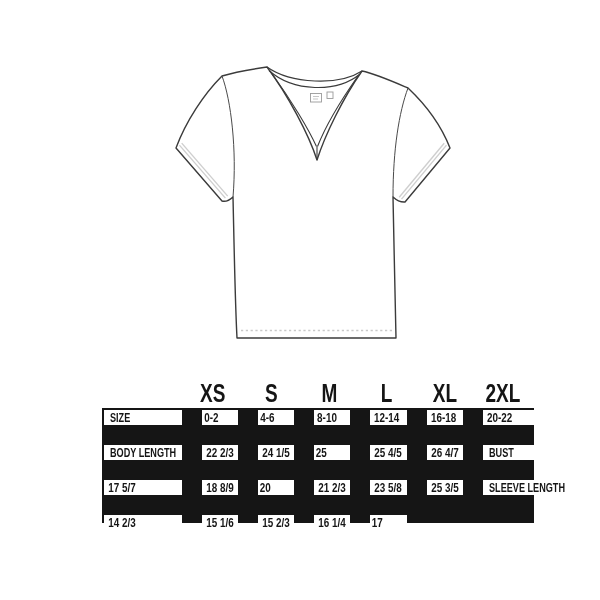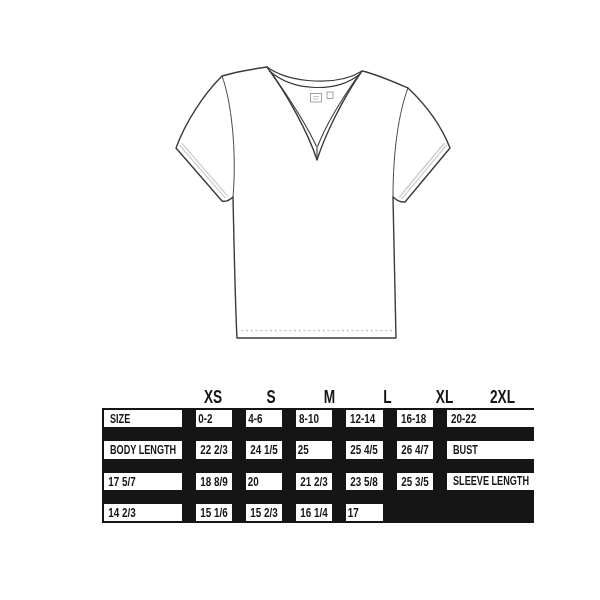--- a/index.html
+++ b/index.html
@@ -30,31 +30,31 @@
     color:#151515;
   }
 
   
   .size-headers{
     position:absolute;left:184px;top:374px;width:348px;height:32px;
     display:flex;align-items:flex-end;
   }
   .hcell{
     flex:1 1 0;display:flex;justify-content:center;align-items:center;
-    font-size:18px;line-height:1.0;
+    font-size:25px;line-height:1.0;
   }
 
   
   .grid{
     position:absolute;left:102px;top:408px;width:432px;height:115px;
     box-sizing:border-box;
     display:grid;
     grid-template-columns:78px repeat(6,1fr);
     grid-template-rows:repeat(4,1fr);
-    gap:14px;
+    gap:20px;
     background:#151515;
     border:2px solid #151515;
   }
   .cell{
     background:#ffffff;
     display:flex;align-items:center;justify-content:flex-start;
     font-size:13px;
   }
   .cell .cond{font-size:13px;}
   .label-cell{justify-content:flex-start;padding-left:6px;}

